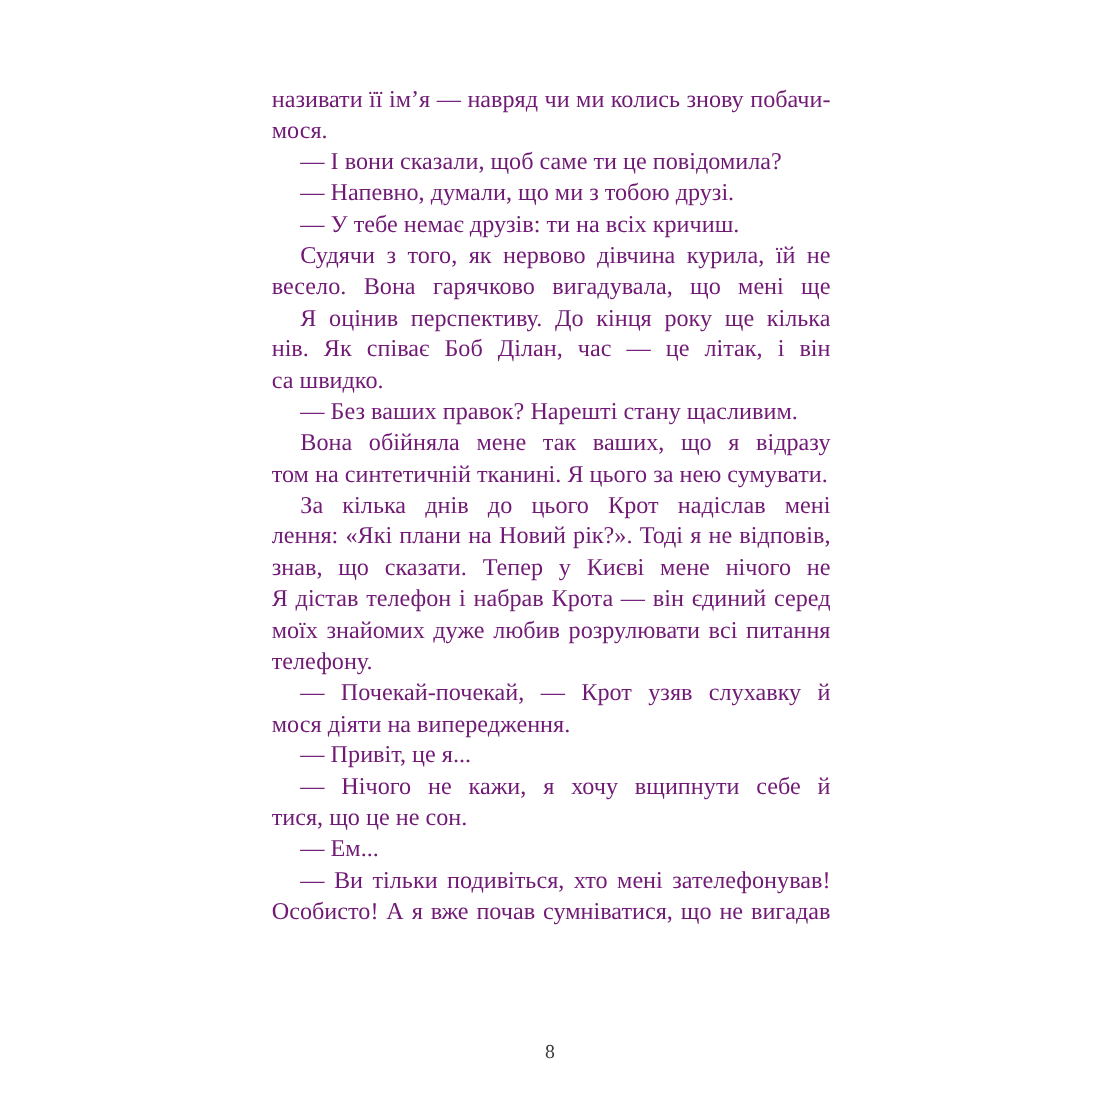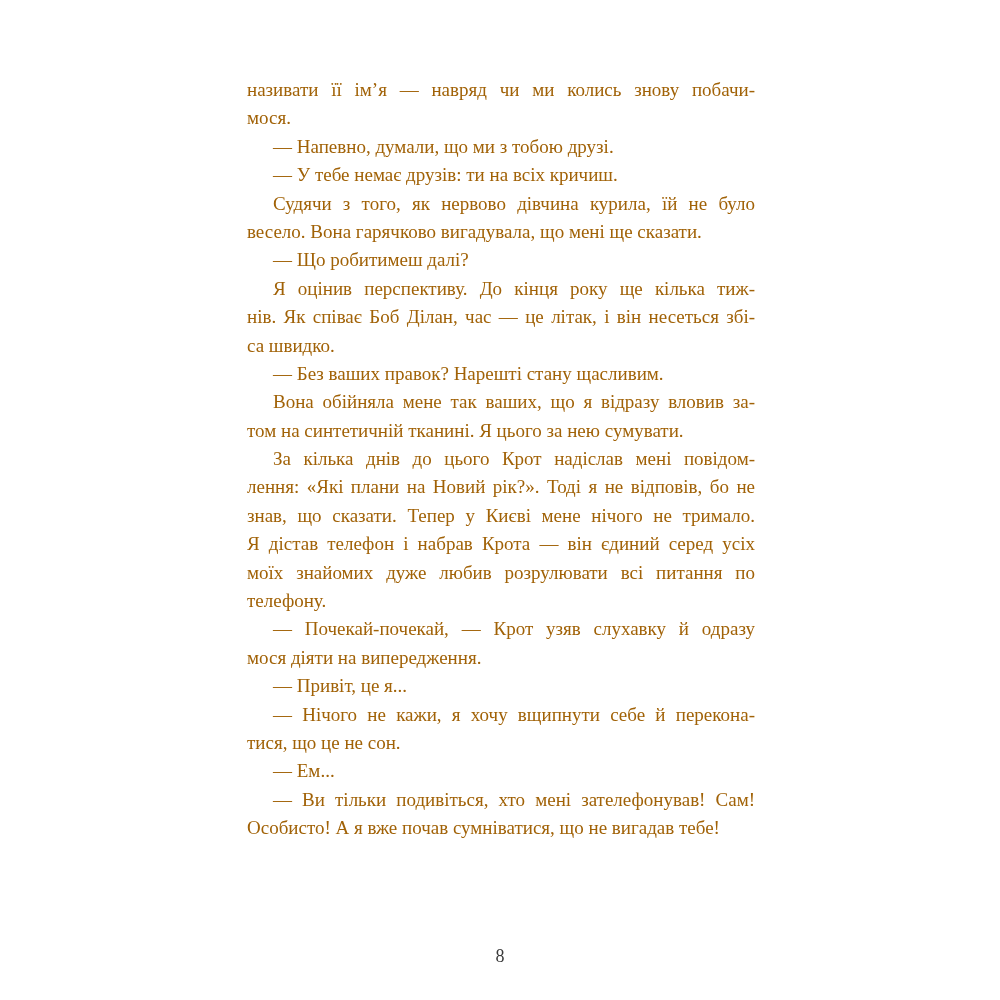--- a/index.html
+++ b/index.html
@@ -19,25 +19,25 @@
     inset: 0;
     background: #ffffff;
   }
   .text-block {
     position: absolute;
     left: 247px;
     top: 76px;
     width: 508px;
   }
   .line {
-    font-size: 19px;
+    font-size: 22px;
     line-height: 28.4px;
     height: 28.4px;
     overflow: hidden;
-    color: #a16207;
+    color: #701a75;
     text-align: justify;
     text-align-last: justify;
     white-space: normal;
   }
   .line.last {
     text-align-last: left;
   }
   .line.indent {
     text-indent: 26px;
   }
@@ -52,25 +52,25 @@
     color: #3a3a3a;
   }
 </style>
 </head>
 <body>
 
 <div class="book-page">
   <div class="text-block">
       <div class="line">називати її ім’я — навряд чи ми колись знову побачи-</div>
       <div class="line last">мося.</div>
+      <div class="line indent last">— І вони сказали, щоб саме ти це повідомила?</div>
       <div class="line indent last">— Напевно, думали, що ми з тобою друзі.</div>
       <div class="line indent last">— У тебе немає друзів: ти на всіх кричиш.</div>
       <div class="line indent">Судячи з того, як нервово дівчина курила, їй не було</div>
       <div class="line last">весело. Вона гарячково вигадувала, що мені ще сказати.</div>
-      <div class="line indent last">— Що робитимеш далі?</div>
       <div class="line indent">Я оцінив перспективу. До кінця року ще кілька тиж-</div>
       <div class="line">нів. Як співає Боб Ділан, час — це літак, і він несеться збі-</div>
       <div class="line last">са швидко.</div>
       <div class="line indent last">— Без ваших правок? Нарешті стану щасливим.</div>
       <div class="line indent">Вона обійняла мене так ваших, що я відразу вловив за-</div>
       <div class="line last">том на синтетичній тканині. Я цього за нею сумувати.</div>
       <div class="line indent">За кілька днів до цього Крот надіслав мені повідом-</div>
       <div class="line">лення: «Які плани на Новий рік?». Тоді я не відповів, бо не</div>
       <div class="line">знав, що сказати. Тепер у Києві мене нічого не тримало.</div>
       <div class="line">Я дістав телефон і набрав Крота — він єдиний серед усіх</div>

